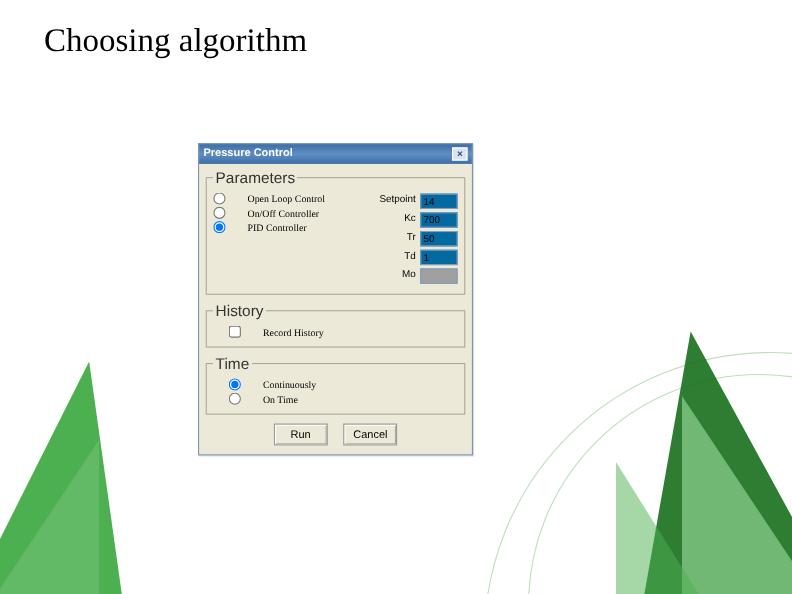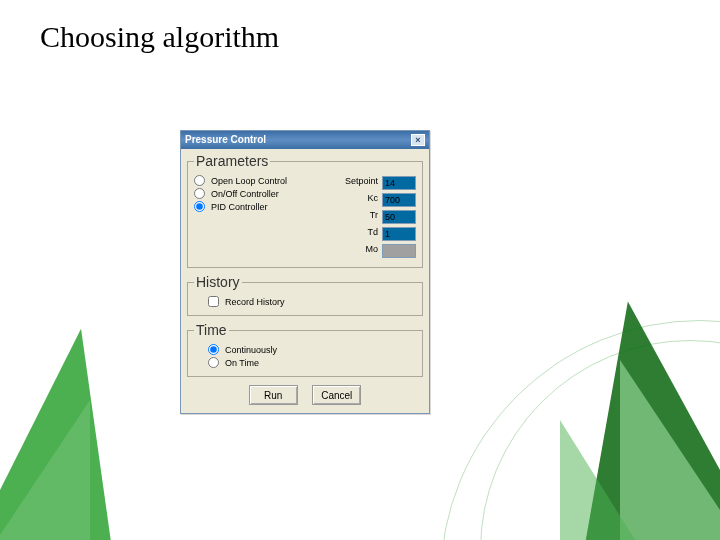--- a/index.html
+++ b/index.html
@@ -66,21 +66,21 @@
     cursor:pointer;
   }
   .dialog-body { padding: 4px 6px 8px 6px; }
   fieldset {
     border: 1px solid #aca899;
     margin-bottom: 6px;
     padding: 4px 6px 6px 6px;
   }
   legend { font-size: 14px; padding: 0 2px; color:#333; }
   .row { display:flex; align-items:center; margin: 2px 0; }
-  .row label { margin-left: 6px; }
+  .row label { margin-left: 20px; font-family: Liberation Serif, serif; }
   .params-inner { display:flex; }
   .radios { flex: 1; }
   .fields { width: 82px; }
   .fieldrow { display:flex; justify-content:flex-end; align-items:flex-start; margin:3px 0; }
   .fieldrow .lbl { margin-right:4px; font-size:9px; }
   .fieldrow input[type=text] {
     width: 34px; height: 14px;
     font-size: 9px;
     border:1px solid #7f9db9;
     padding: 0 2px;

